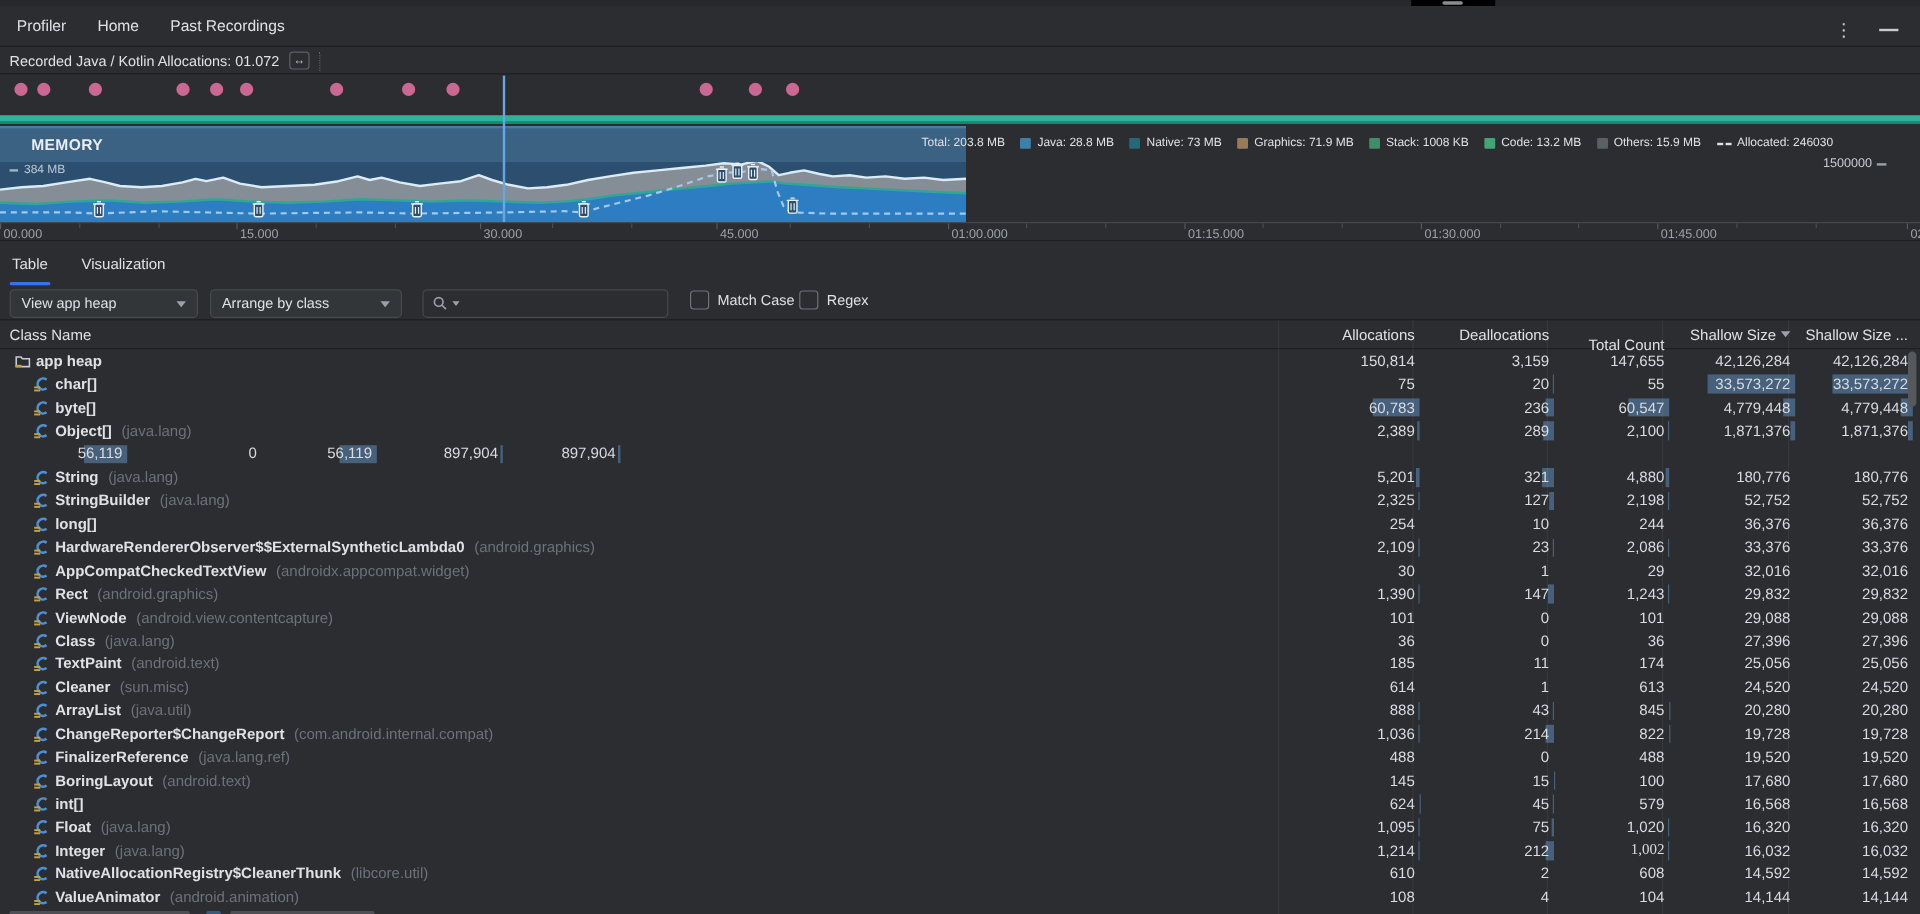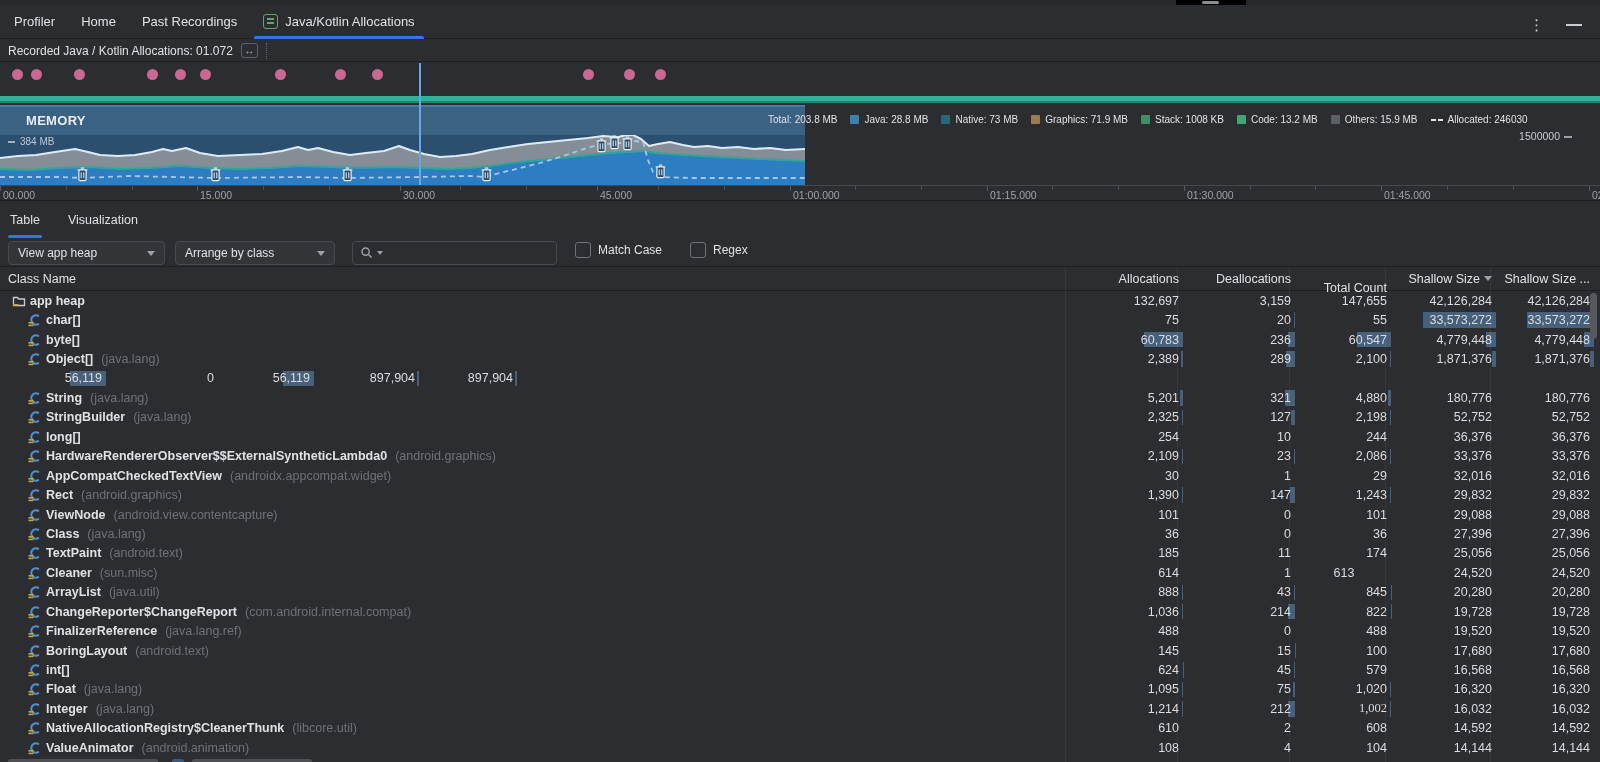--- a/index.html
+++ b/index.html
@@ -108,24 +108,20 @@
   <div class="tabbar">
     <div class="ptab first">
         <span>Profiler</span>
       </div>
     <div class="ptab">
         <span>Home</span>
       </div>
     <div class="ptab">
         <span>Past Recordings</span>
       </div>
-    <div class="ptab active">
-      <span class="sess-icon"></span>
-      <span>Java/Kotlin Allocations</span>
-    </div>
     <div class="win-controls">
       <span class="kebab">⋮</span>
       <span class="minimize"></span>
     </div>
   </div>
 
   <div class="recorded">
     <span class="recorded-text">Recorded Java / Kotlin Allocations: 01.072</span>
     <span class="zoom-reset">↔</span>
     <span class="dotted-sep"></span>
@@ -317,21 +313,21 @@
         <circle cx="5.6" cy="5.6" r="3.6" fill="none" stroke="#9da0a6" stroke-width="1.4"></circle>
         <path d="M8.4 8.4 L11.6 11.6" stroke="#9da0a6" stroke-width="1.4"></path>
       </svg>
       <span style="width:0;height:0;border-left:3px solid transparent;border-right:3px solid transparent;border-top:4px solid #9da0a6;"></span>
       <input type="text" value="" style="">
     </div>
     <div class="cb-group" style="left:575px;">
       <span class="cb"></span>
       <span>Match Case</span>
     </div>
-    <div class="cb-group" style="left:690px;justify-content:flex-end;">
+    <div class="cb-group" style="left:666px;justify-content:flex-end;">
       <span class="cb"></span>
       <span>Regex</span>
     </div>
   </div>
 
   <div class="table">
     <div class="thead">
       <div class="th-class">
           <span>Class Name</span>
         </div>
@@ -357,21 +353,21 @@
           <div class="name-cell root">
             <span class="icon14">
               <svg width="14" height="14" viewBox="0 0 14 14">
                 <path d="M1.5 3.5 h4 l1.2 1.5 h5.8 v6.5 h-11 Z" fill="none" stroke="#c9ccd1" stroke-width="1.3"></path>
                 <rect x="1" y="10" width="5" height="1.8" fill="#c8a33c"></rect>
               </svg>
             </span>
             <span class="cls">app heap</span>
           </div>
           <div class="ncell" style="width: 112px;">
-            <span class="num">132,697</span>
+            <span class="num">150,814</span>
           </div>
           <div class="ncell" style="width: 112px;">
             <span class="num">3,159</span>
           </div>
           <div class="ncell" style="width: 96px;">
             <span class="num">147,655</span>
           </div>
           <div class="ncell" style="width: 105px;">
             <span class="num">42,126,284</span>
           </div>
@@ -769,21 +765,21 @@
             </span>
             <span class="cls">Cleaner</span>
             <span class="pkg">(sun.misc)</span>
           </div>
           <div class="ncell" style="width: 112px;">
             <span class="num">614</span>
           </div>
           <div class="ncell" style="width: 112px;">
             <span class="num">1</span>
           </div>
-          <div class="ncell" style="width: 96px; justify-content: center;">
+          <div class="ncell" style="width: 96px;">
             <span class="num">613</span>
           </div>
           <div class="ncell" style="width: 105px;">
             <span class="num">24,520</span>
           </div>
           <div class="ncell" style="width: 98px;">
             <span class="num">24,520</span>
           </div>
         </div>
         <div class="trow">

